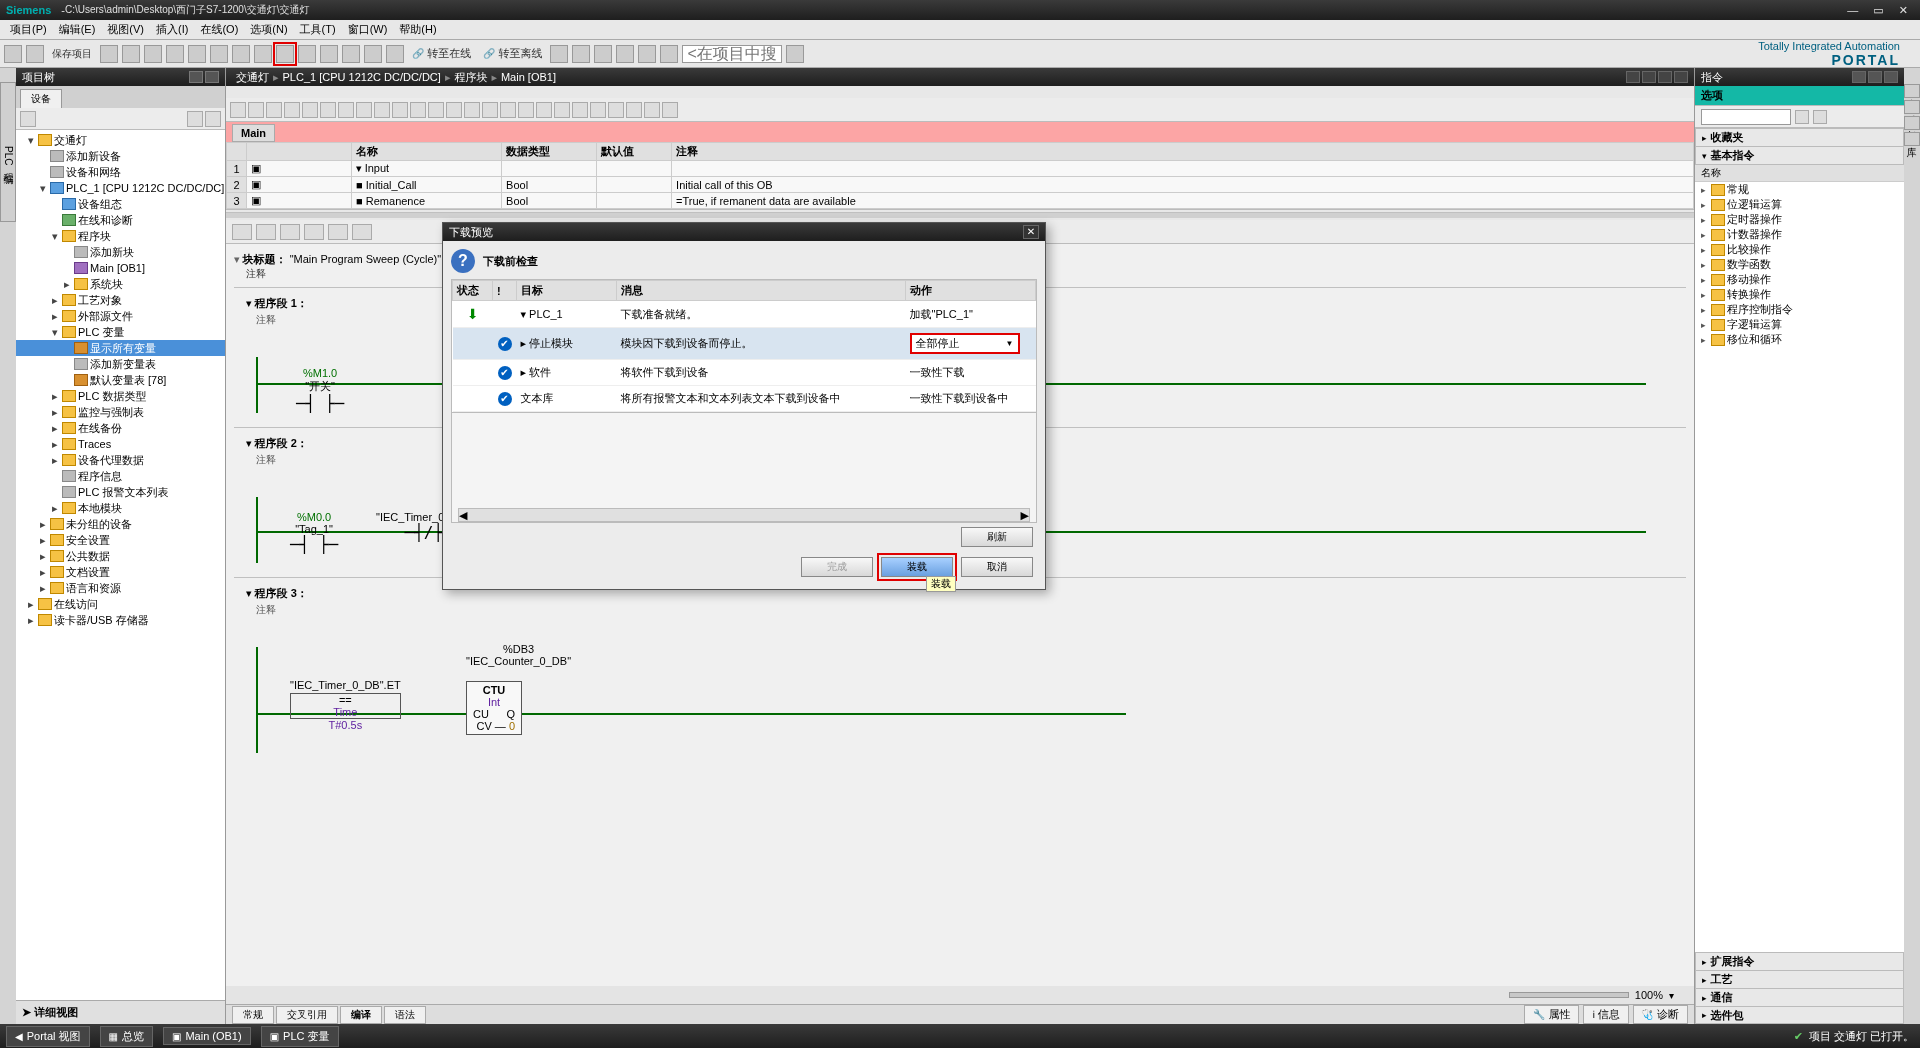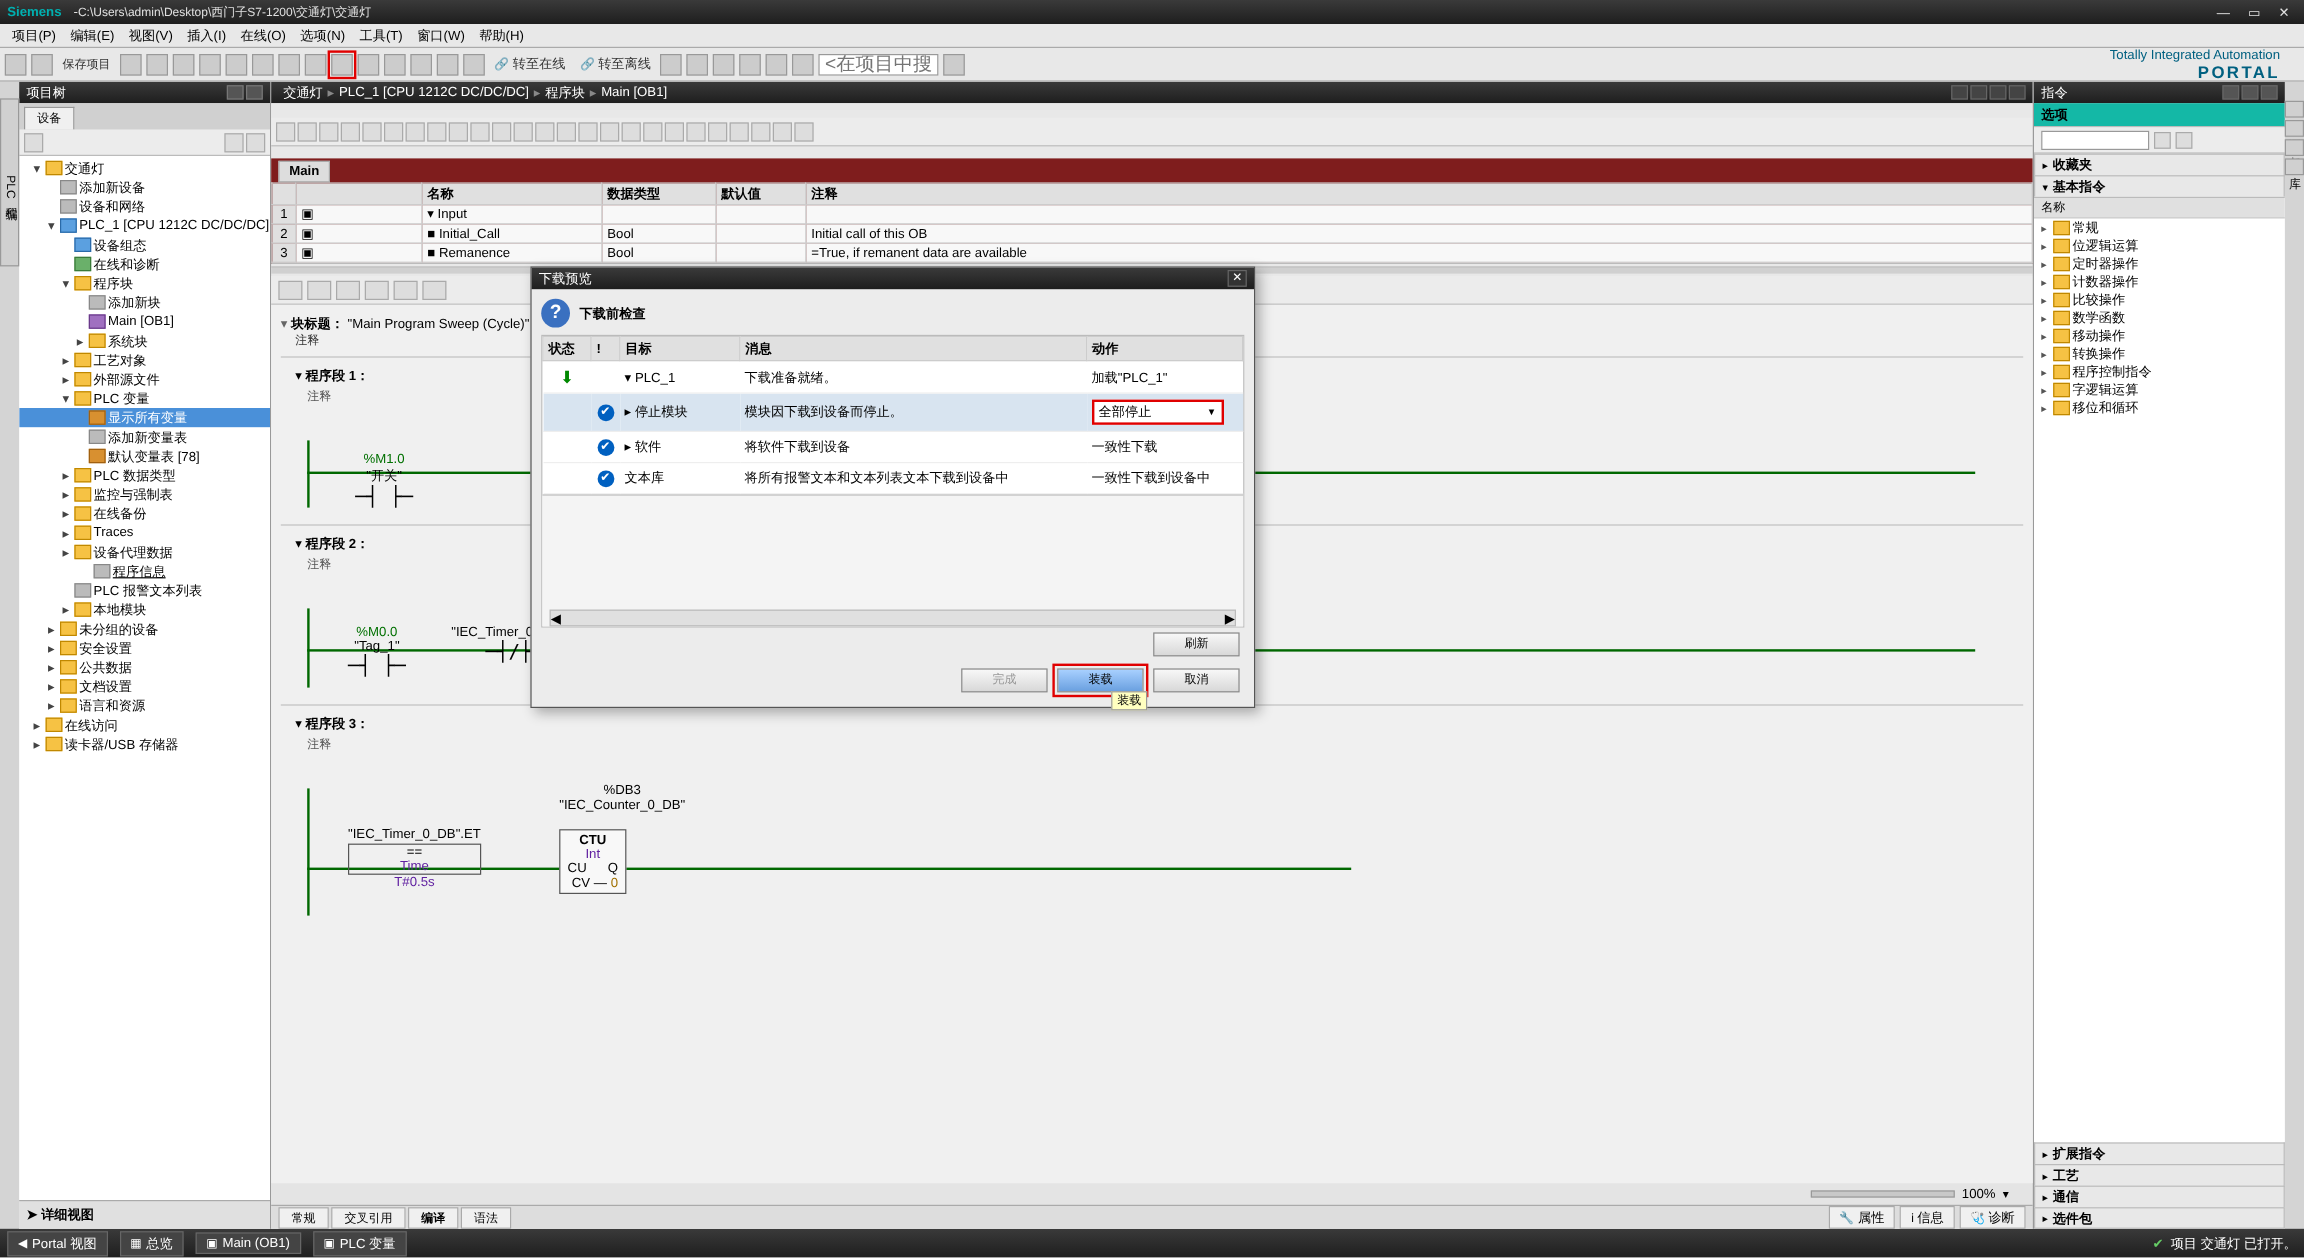--- a/index.html
+++ b/index.html
@@ -52,21 +52,21 @@
 
 
 .center-panel { flex: 1; display: flex; flex-direction: column; background: #e8e8e8; min-width: 0; }
 .breadcrumb-bar { background: linear-gradient(#3a3a3a, #1e1e1e); color: #fff; height: 18px; display: flex; align-items: center; padding: 0 6px; }
 .breadcrumb-bar .seg { padding: 0 4px; }
 .breadcrumb-bar .sep { color: #888; }
 .breadcrumb-bar .win-icons { margin-left: auto; display: flex; gap: 2px; }
 .breadcrumb-bar .win-icons span { width: 14px; height: 12px; background: #444; border: 1px solid #666; }
 .editor-toolbar { background: #ececec; height: 24px; border-bottom: 1px solid #bbb; display: flex; align-items: center; gap: 2px; padding: 0 4px; }
 .editor-toolbar span { width: 16px; height: 16px; background: #ddd; border: 1px solid #aaa; }
-.var-table-area { background: #7f1d1d; border-bottom: 1px solid #bbb; margin-top: 10px; }
+.var-table-area { background: #fca5a5; border-bottom: 1px solid #bbb; }
 .var-title-tab { background: #ddd; border: 1px solid #aaa; display: inline-block; padding: 2px 8px; margin: 2px 0 0 6px; font-weight: bold; }
 .var-table { width: 100%; border-collapse: collapse; font-size: 10px; }
 .var-table th, .var-table td { border: 1px solid #ccc; padding: 1px 4px; text-align: left; height: 14px; background: #f8f8f8; }
 .var-table th { background: #e0e0e0; }
 .var-table td.rownum { background: #e0e0e0; width: 20px; text-align: center; }
 .lad-toolbar { background: #ececec; height: 24px; border-bottom: 1px solid #bbb; display: flex; align-items: center; gap: 4px; padding: 0 6px; }
 .lad-toolbar span { width: 20px; height: 16px; background: #ddd; border: 1px solid #aaa; }
 .editor-body { flex: 1; background: #f0f0f0; overflow: auto; padding: 4px 8px; position: relative; }
 .block-header { padding: 4px 0; }
 .block-header .caret { color: #666; }
@@ -314,21 +314,21 @@
         <div class="tree-item" style="padding-left: 36px;">
           <span class="tree-arrow">▸</span>
           <span class="tree-icon ic-folder"></span>
           <span>Traces</span>
         </div>
         <div class="tree-item" style="padding-left: 36px;">
           <span class="tree-arrow">▸</span>
           <span class="tree-icon ic-folder"></span>
           <span>设备代理数据</span>
         </div>
-        <div class="tree-item" style="padding-left: 52px; text-decoration: underline;">
+        <div class="tree-item" style="padding-left: 36px;">
           <span class="tree-arrow"></span>
           <span class="tree-icon ic-gray"></span>
           <span>程序信息</span>
         </div>
         <div class="tree-item" style="padding-left: 36px;">
           <span class="tree-arrow"></span>
           <span class="tree-icon ic-gray"></span>
           <span>PLC 报警文本列表</span>
         </div>
         <div class="tree-item" style="padding-left: 36px;">

